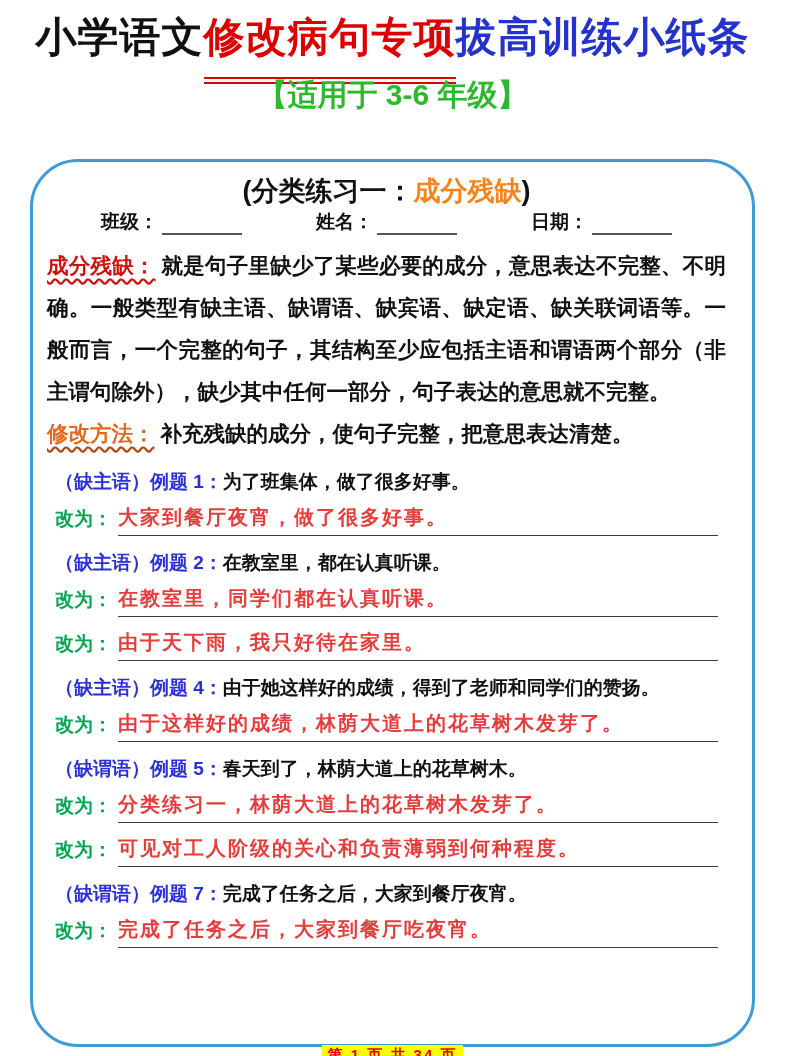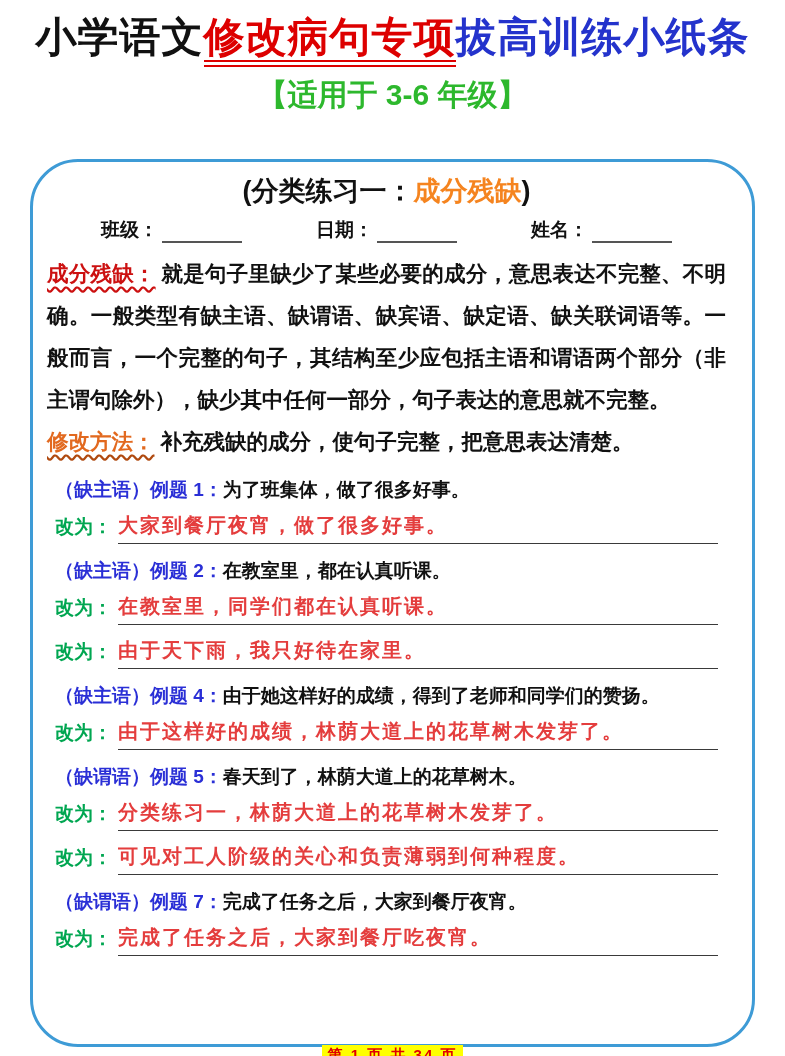--- a/index.html
+++ b/index.html
@@ -8,39 +8,39 @@
     font-family:"Liberation Sans",sans-serif;position:relative;
   }
   .page{width:785px;height:1056px;position:relative;}
 
   
   .title{
     margin:14px 0 0 0;text-align:center;font-size:41px;font-weight:900;
     letter-spacing:1px;line-height:1.15;
   }
   .t-black{color:#111111;}
-  .t-red{color:#dd0000;border-bottom:7px double #dd0000;padding-bottom:0;}
+  .t-red{color:#dd0000;border-bottom:7px double #dd0000;padding-bottom:17px;}
   .t-blue{color:#2433cc;}
   .subtitle{
     text-align:center;font-size:30px;font-weight:900;color:#2db82d;margin-top:14px;
   }
 
   
   .sheet{
     position:absolute;left:30px;top:145px;width:725px;height:888px;
     border:3.5px solid #3e9bd6;border-radius:48px;box-sizing:border-box;
     padding:12px 26px 0 14px;background:#ffffff;
   }
   .section-title{
     text-align:center;font-size:27px;font-weight:900;color:#111111;line-height:1.3;
   }
   .section-title .orange{color:#f5841f;}
 
   .info-row{
-    display:flex;justify-content:center;gap:74px;margin-top:8px;
+    display:flex;justify-content:center;gap:74px;margin-top:0;
     font-size:19px;font-weight:700;color:#111111;
   }
   .info-field{display:flex;align-items:flex-end;}
   .blank{display:inline-block;width:80px;border-bottom:2px solid #555555;height:20px;margin-left:4px;}
 
   .definition,.method{
     font-family:"Liberation Serif",serif;
     font-size:21.5px;font-weight:700;color:#111111;
     text-align:justify;line-height:42px;margin:10px 0 0 0;
   }
@@ -96,25 +96,25 @@
   <div class="sheet">
 
     <div class="section-title"><span>(分类练习一：</span><span class="orange">成分残缺</span><span>)</span></div>
 
     <div class="info-row">
       <span class="info-field">
           <span>班级：</span>
           <span class="blank"></span>
         </span>
       <span class="info-field">
-          <span>日期：</span>
+          <span>姓名：</span>
           <span class="blank"></span>
         </span>
       <span class="info-field">
-          <span>姓名：</span>
+          <span>日期：</span>
           <span class="blank"></span>
         </span>
     </div>
 
     <p class="definition"><span class="term-red">成分残缺：</span><span>就是句子里缺少了某些必要的成分，意思表达不完整、不明确。一般类型有缺主语、缺谓语、缺宾语、缺定语、缺关联词语等。一般而言，一个完整的句子，其结构至少应包括主语和谓语两个部分（非主谓句除外），缺少其中任何一部分，句子表达的意思就不完整。</span></p>
 
     <p class="method"><span class="term-orange">修改方法：</span><span>补充残缺的成分，使句子完整，把意思表达清楚。</span></p>
 
     <div class="examples">
 

